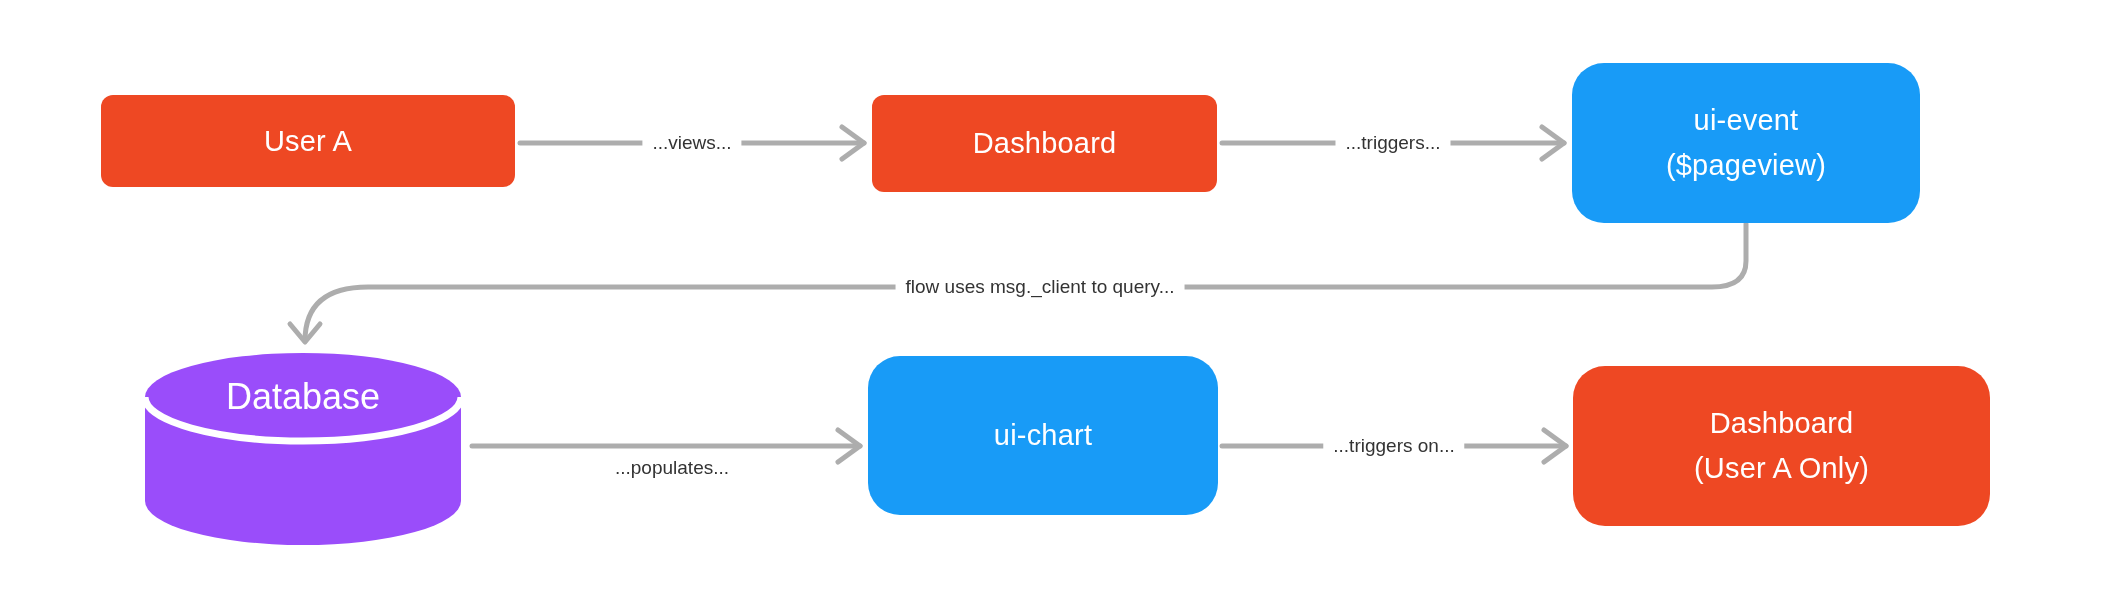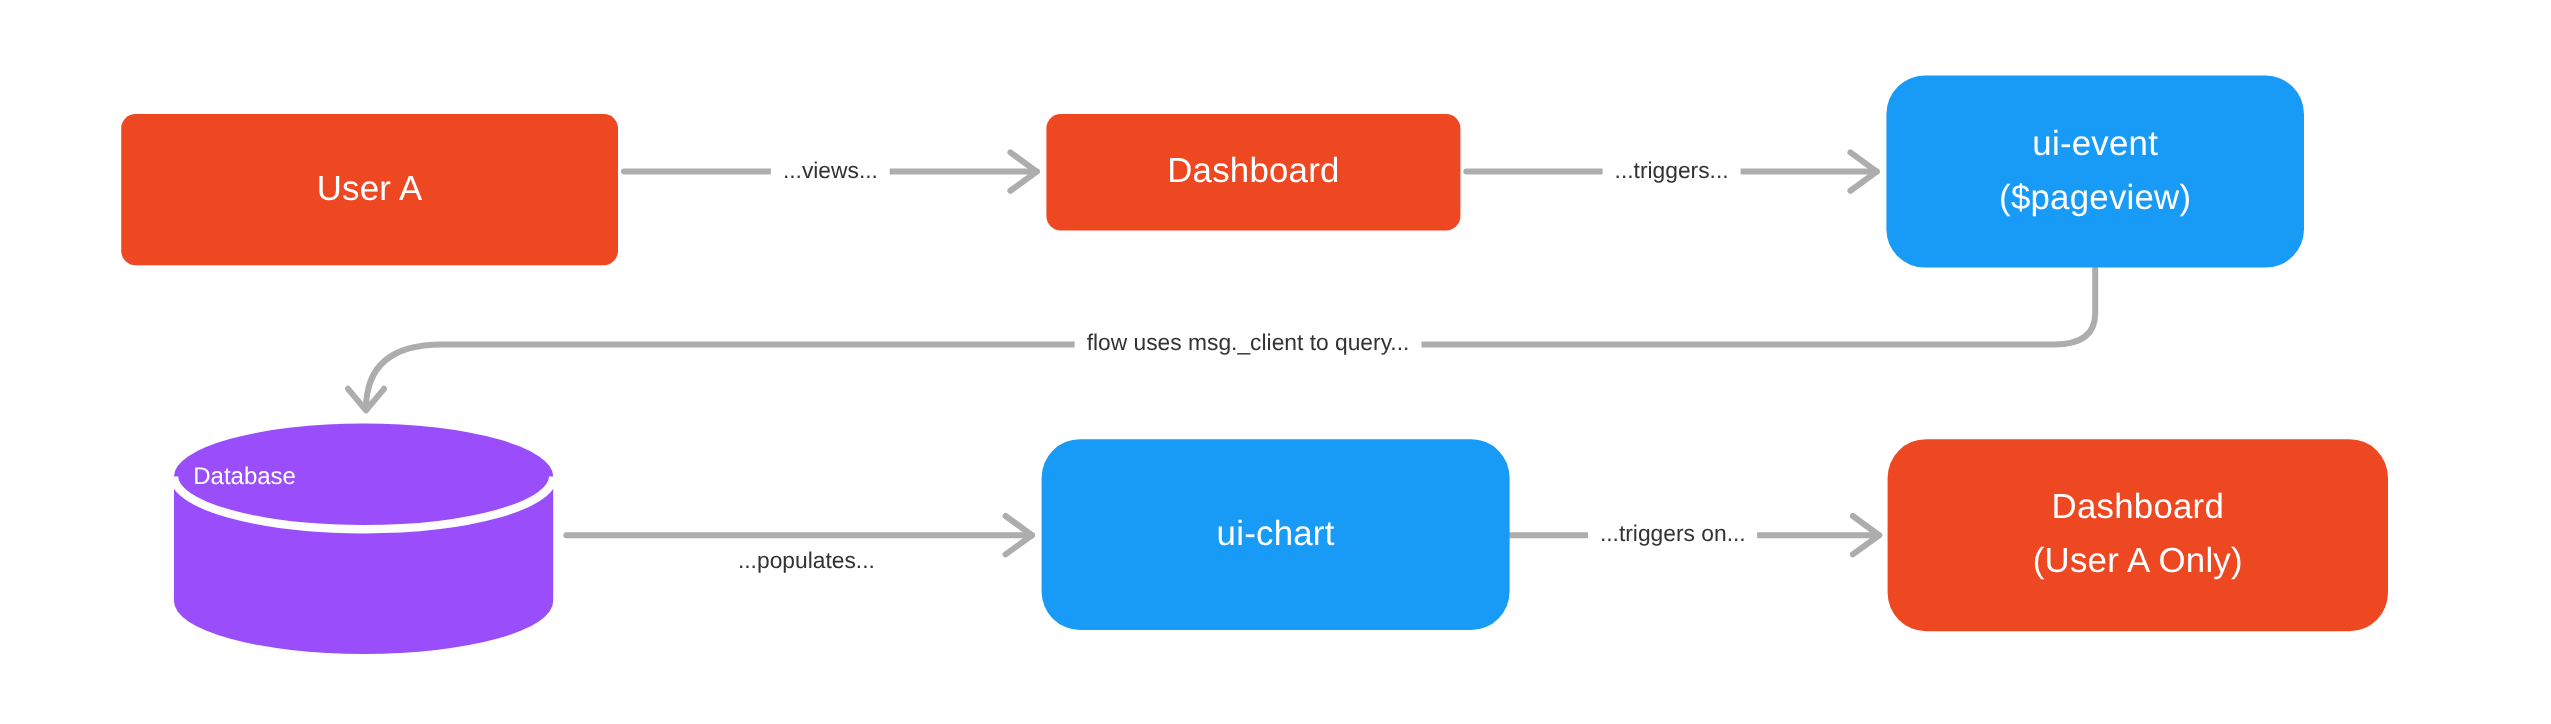--- a/index.html
+++ b/index.html
@@ -59,25 +59,25 @@
     line-height: 26px;
     padding: 2px 10px;
     white-space: nowrap;
   }
 
   .db-wrap { position: absolute; left: 143px; top: 351px; width: 320px; height: 196px; }
   .db-fill { fill: var(--node-purple); }
   .db-arc  { stroke: #FFFFFF; stroke-width: 7; fill: none; }
   .db-label {
     position: absolute;
-    left: 18px; top: 31px;
+    left: 0; top: 31px;
     width: 320px;
-    text-align: left;
+    text-align: center;
     color: var(--node-text);
-    font-size: 20px;
+    font-size: 36px;
     font-weight: 500;
     line-height: 30px;
   }
 </style>
 </head>
 <body>
 
 <div class="canvas">
 
   <svg class="wires" viewBox="0 0 2126 603" aria-hidden="true">
@@ -91,42 +91,42 @@
     <path class="wire" d="M 1746 224 L 1746 261 Q 1746 287 1712 287 L 368 287 Q 305 287 305 341"></path>
     <polyline class="wire" points="290,324 305,342 320,324"></polyline>
 
     <line class="wire" x1="472" y1="446" x2="860" y2="446"></line>
     <polyline class="wire" points="838,430 860,446 838,462"></polyline>
 
     <line class="wire" x1="1222" y1="446" x2="1566" y2="446"></line>
     <polyline class="wire" points="1544,430 1566,446 1544,462"></polyline>
   </svg>
 
-  <div class="node orange r12" style="left:101px; top:95px; width:414px; height:126px;">
+  <div class="node orange r12" style="left:101px; top:95px; width:414px; height:92px;">
     <span>User A</span>
   </div>
 
   <div class="node orange r12" style="left:872px; top:95px; width:345px; height:97px;">
     <span>Dashboard</span>
   </div>
 
   <div class="node blue r16" style="left:1572px; top:63px; width:348px; height:160px;">
     <span>ui-event</span>
     <span>($pageview)</span>
   </div>
 
   <div class="db-wrap">
     <svg width="320" height="196" viewBox="0 0 320 196" aria-hidden="true">
       <path class="db-fill" d="M 2 46 A 158 44 0 0 1 318 46 L 318 150 A 158 44 0 0 1 2 150 Z"></path>
       <path class="db-arc" d="M 2 46 A 158 44 0 0 0 318 46"></path>
     </svg>
     <div class="db-label">Database</div>
   </div>
 
-  <div class="node blue r16" style="left:868px; top:366px; width:390px; height:159px;">
+  <div class="node blue r16" style="left:868px; top:356px; width:350px; height:159px;">
     <span>ui-chart</span>
   </div>
 
   <div class="node orange r16" style="left:1573px; top:366px; width:417px; height:160px;">
     <span>Dashboard</span>
     <span>(User A Only)</span>
   </div>
 
   <div class="edge-label" style="left:692px; top:143px;">...views...</div>
 

